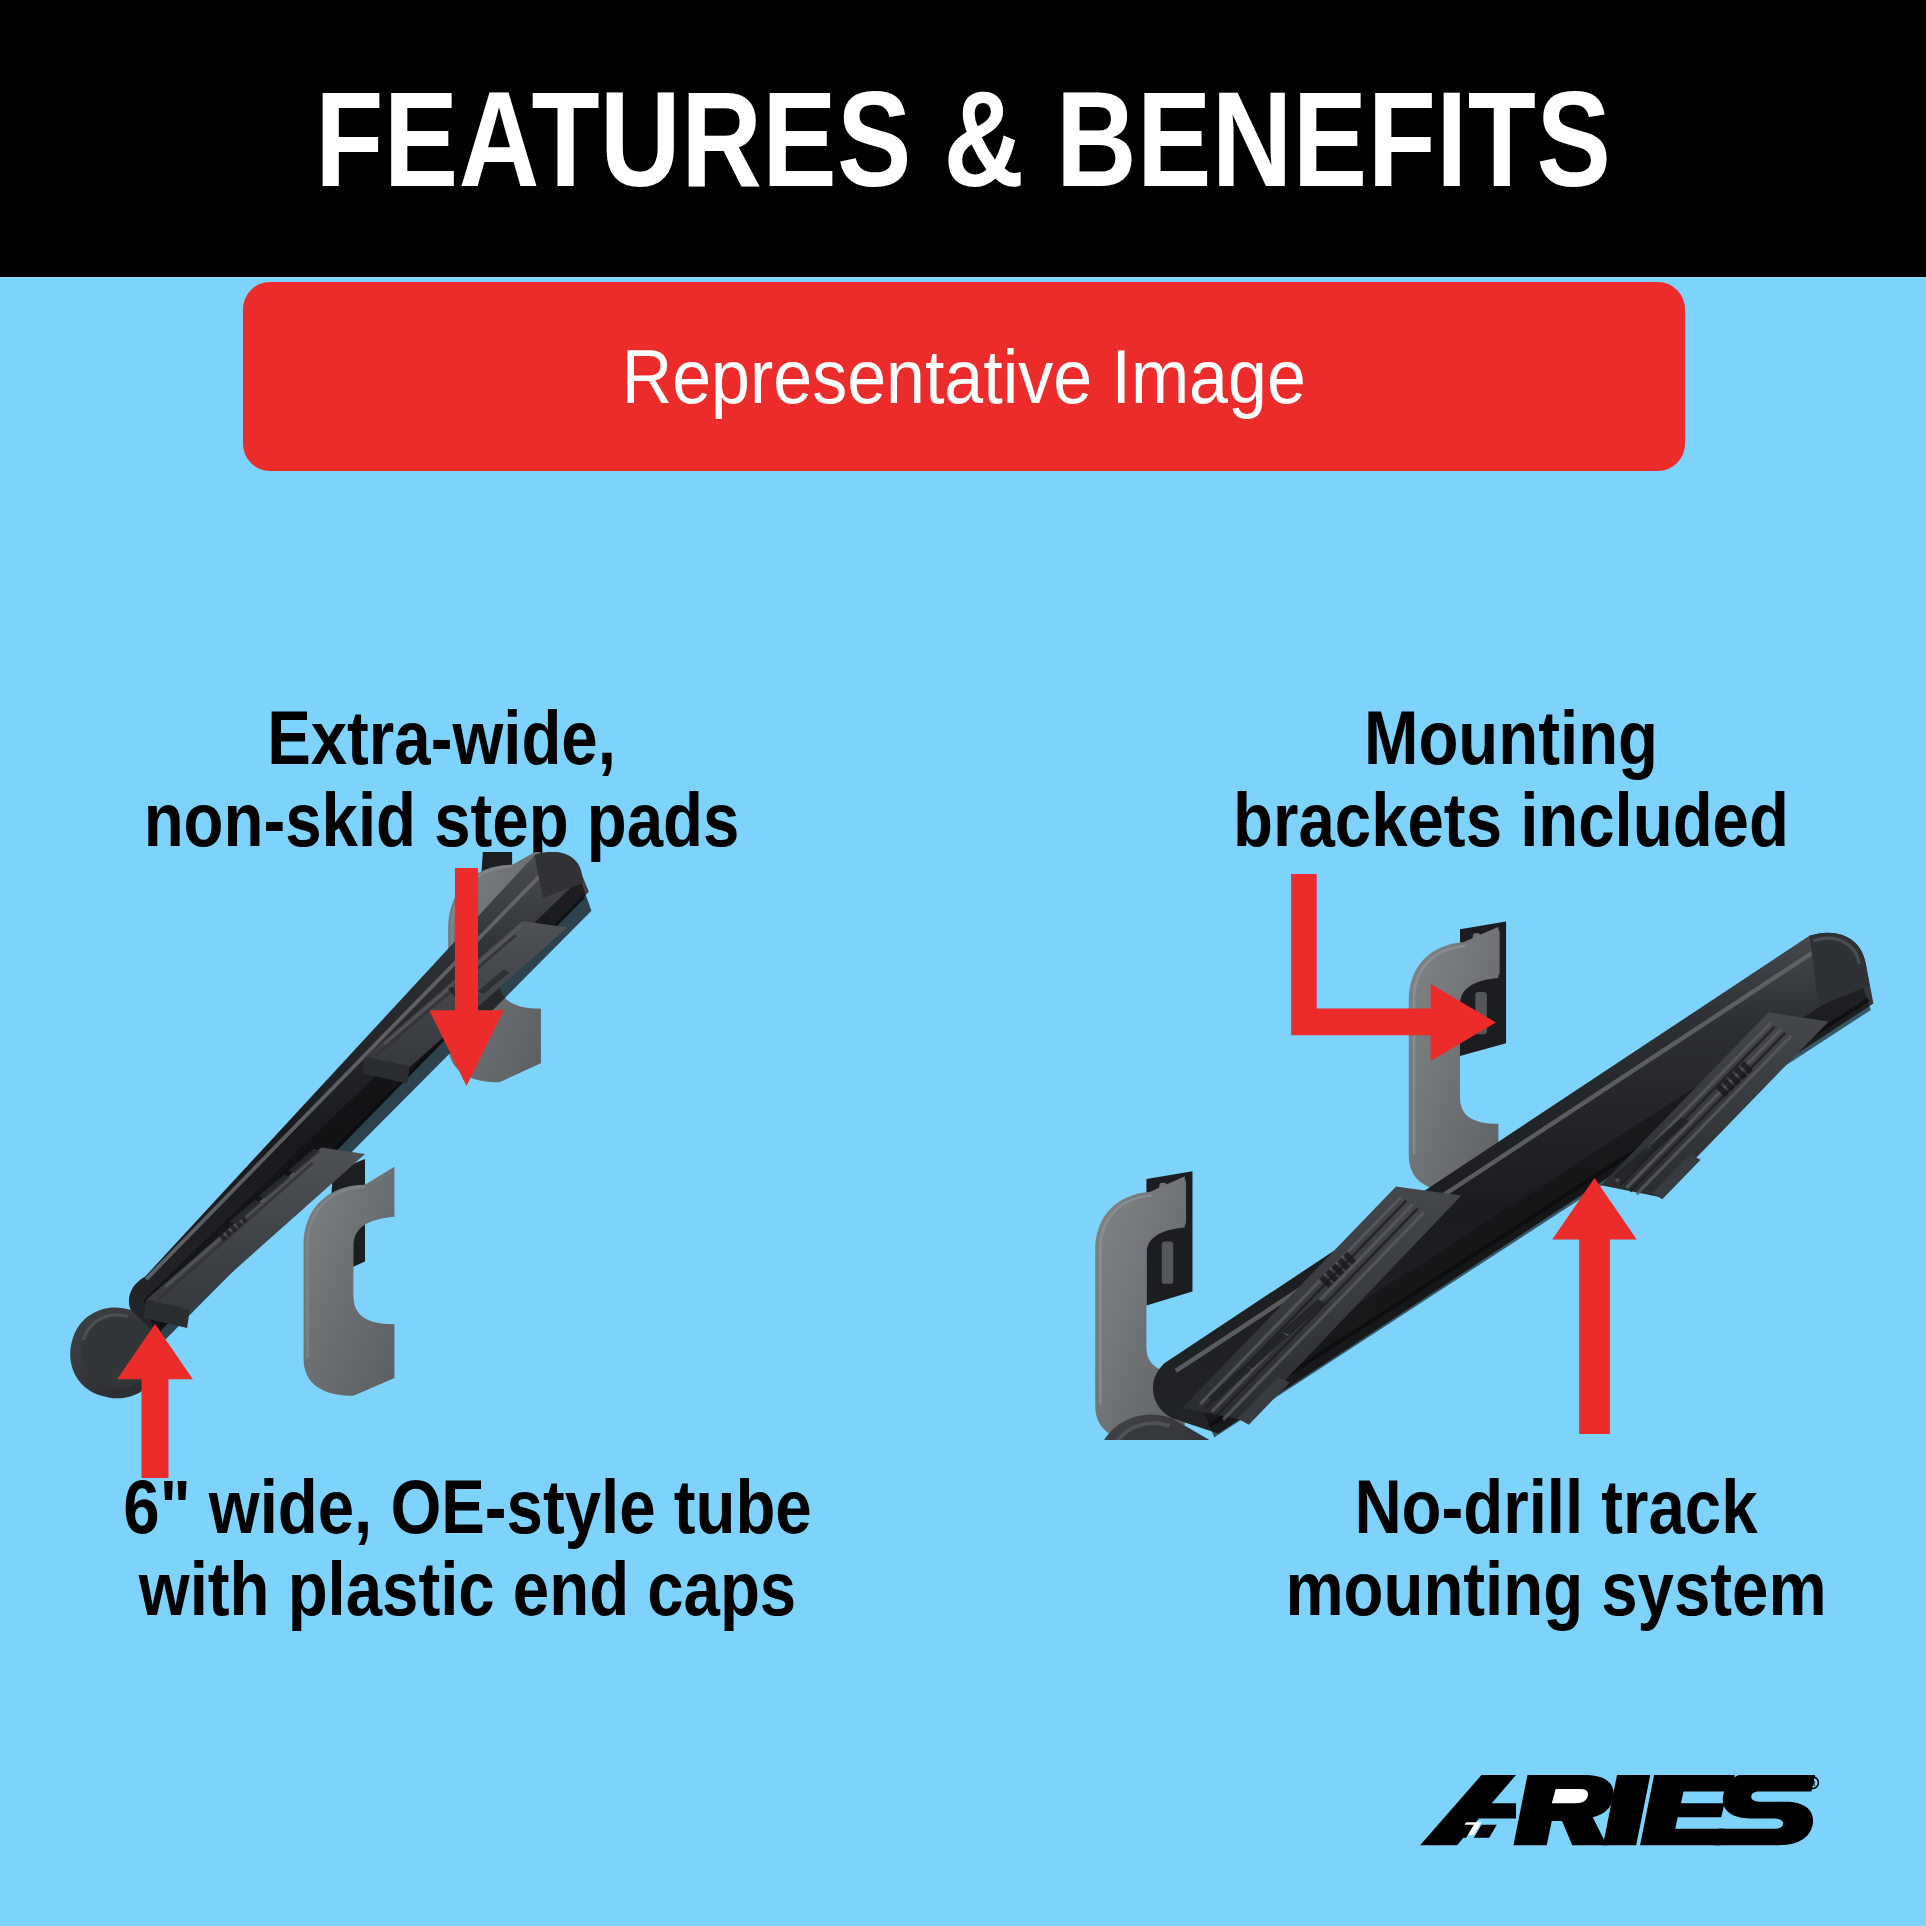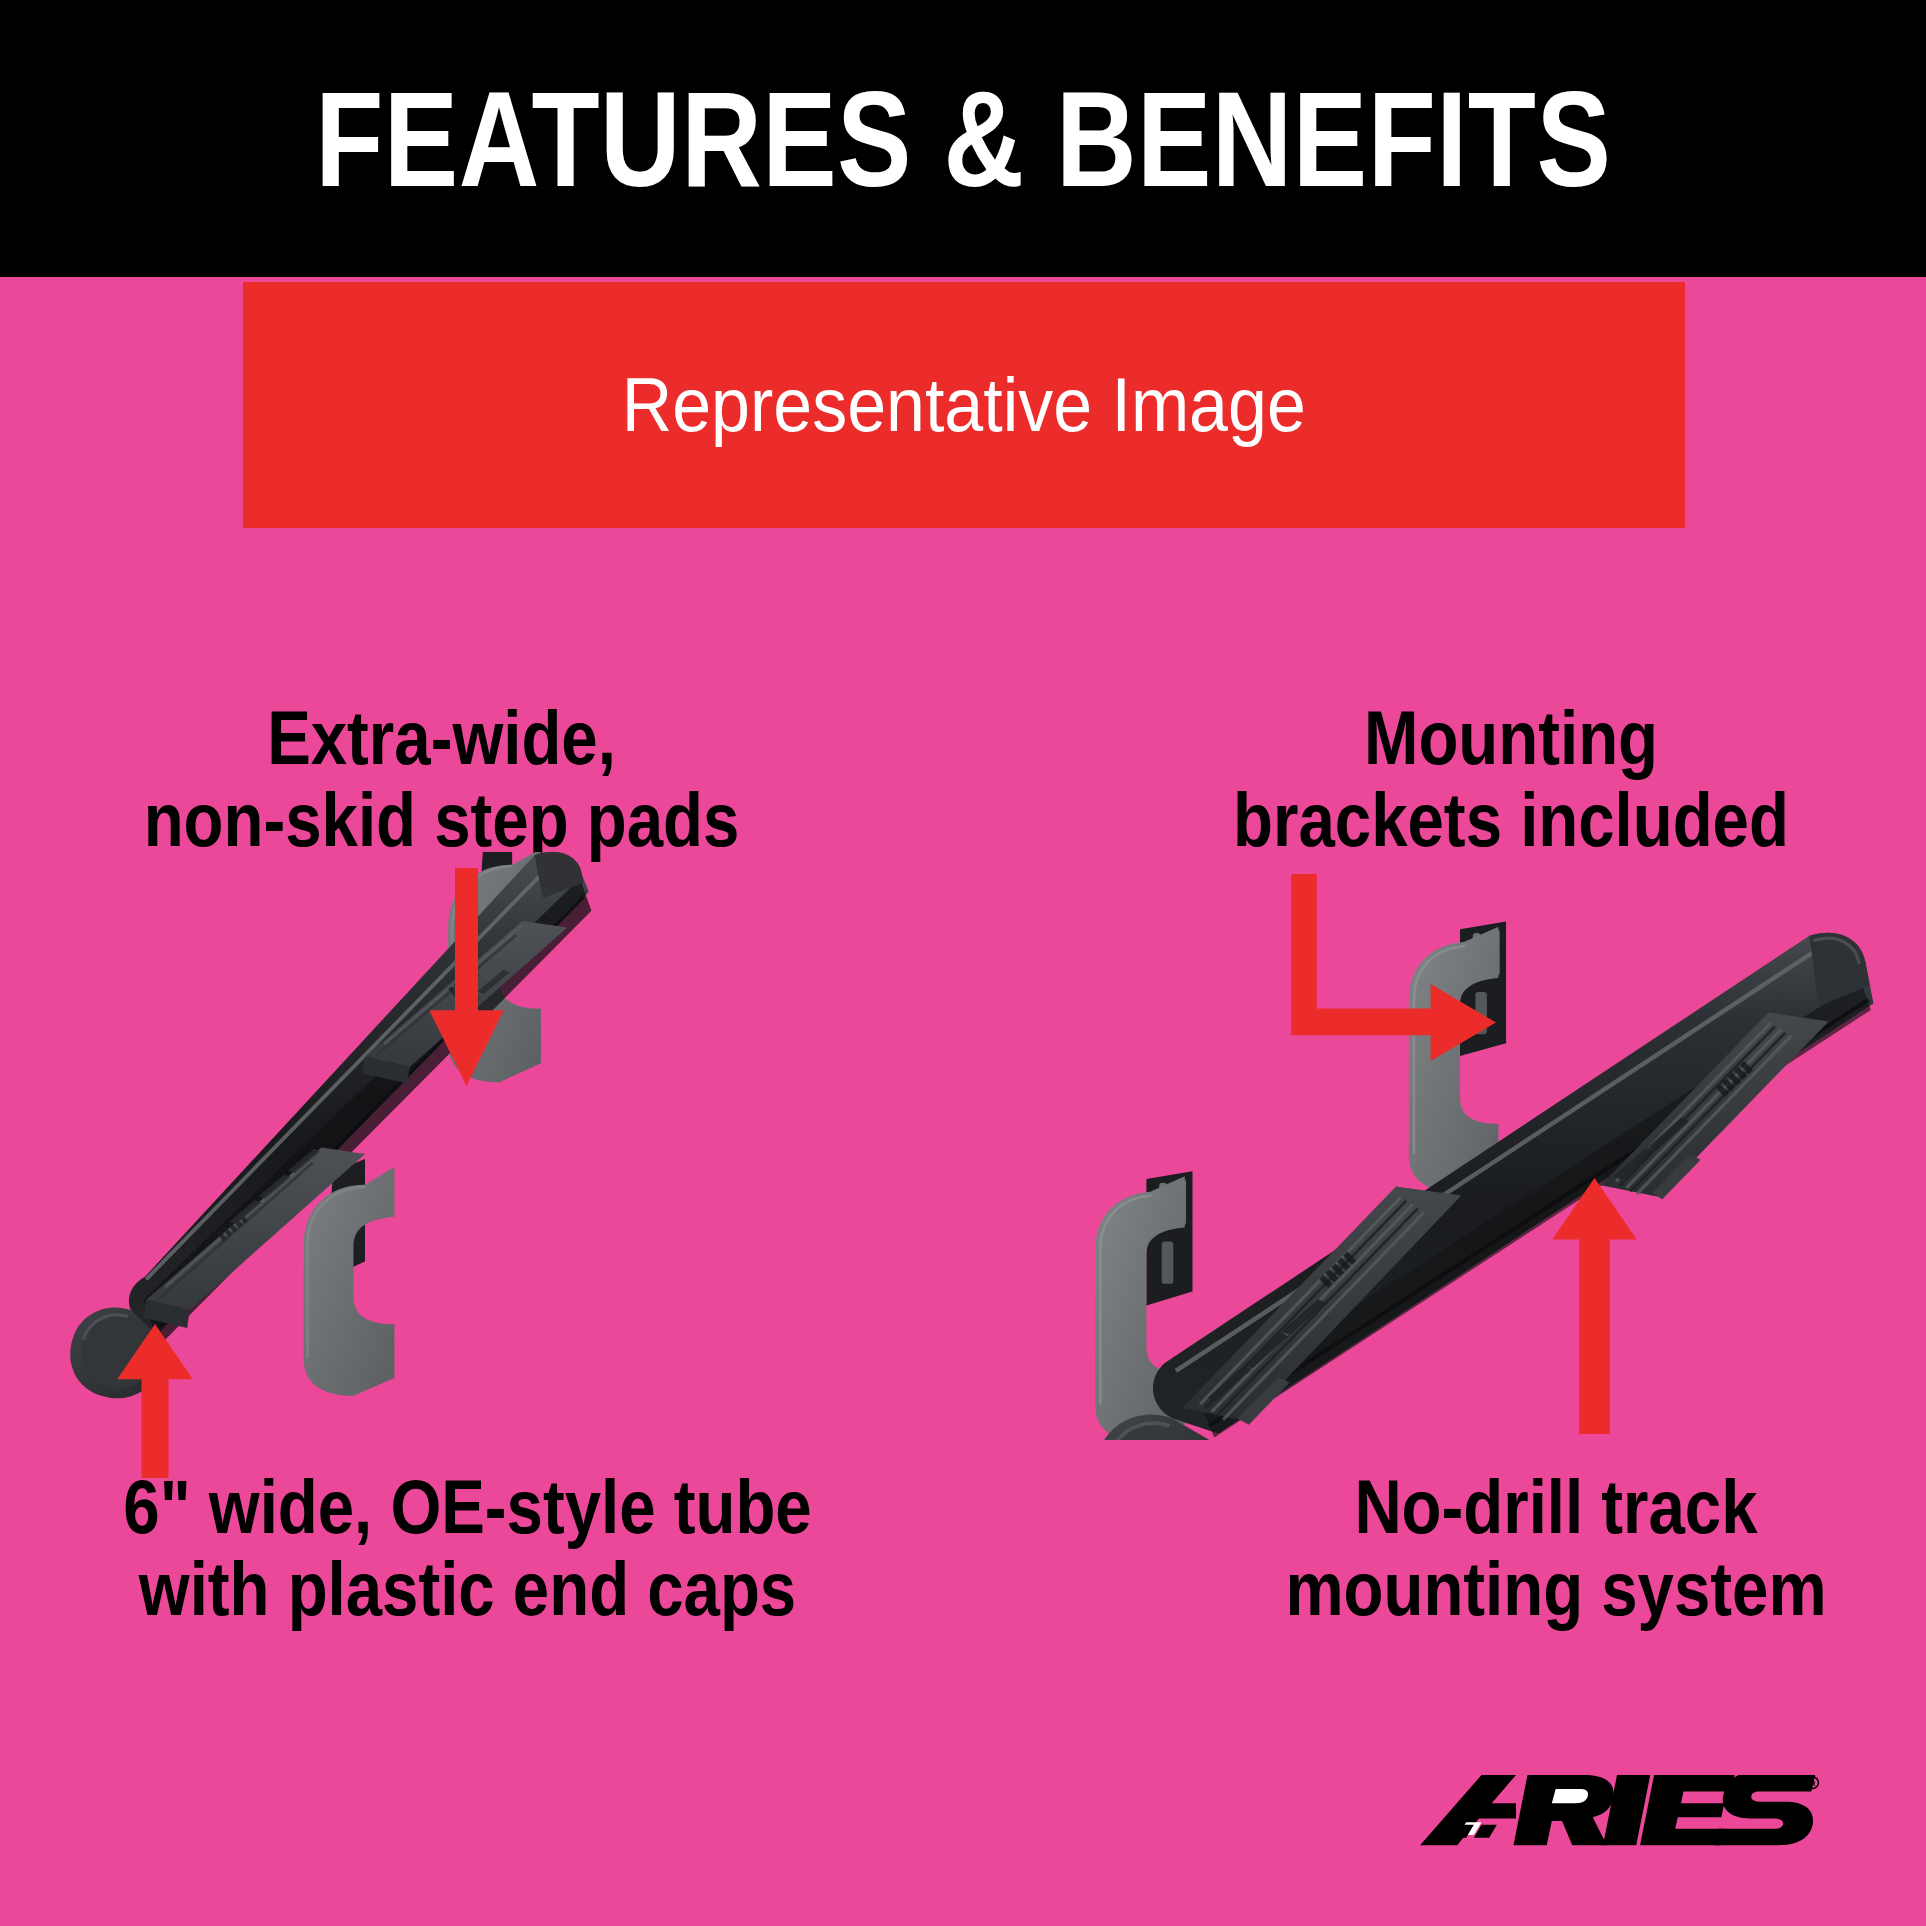--- a/index.html
+++ b/index.html
@@ -9,21 +9,21 @@
     background: #ffffff;
   }
   body {
     font-family: "Liberation Sans", "DejaVu Sans", sans-serif;
   }
 
   #page {
     position: relative;
     width: 1926px;
     height: 1926px;
-    background: #ec4899;
+    background: #7dd3fc;
     overflow: hidden;
   }
 
   
   .header-bar {
     position: absolute;
     left: 0;
     top: 0;
     width: 1926px;
     height: 277px;
@@ -43,25 +43,26 @@
     transform-origin: center center;
     white-space: nowrap;
   }
 
   
   .red-banner {
     position: absolute;
     left: 243px;
     top: 282px;
     width: 1442px;
-    height: 246px;
+    height: 189px;
     background: #eb2c2b;
     display: flex;
     align-items: center;
     justify-content: center;
+    border-radius: 27px;
   }
   .red-banner-text {
     color: #ffffff;
     font-weight: 400;
     font-size: 76px;
     line-height: 1;
     transform: scaleX(0.92);
     white-space: nowrap;
   }
 

